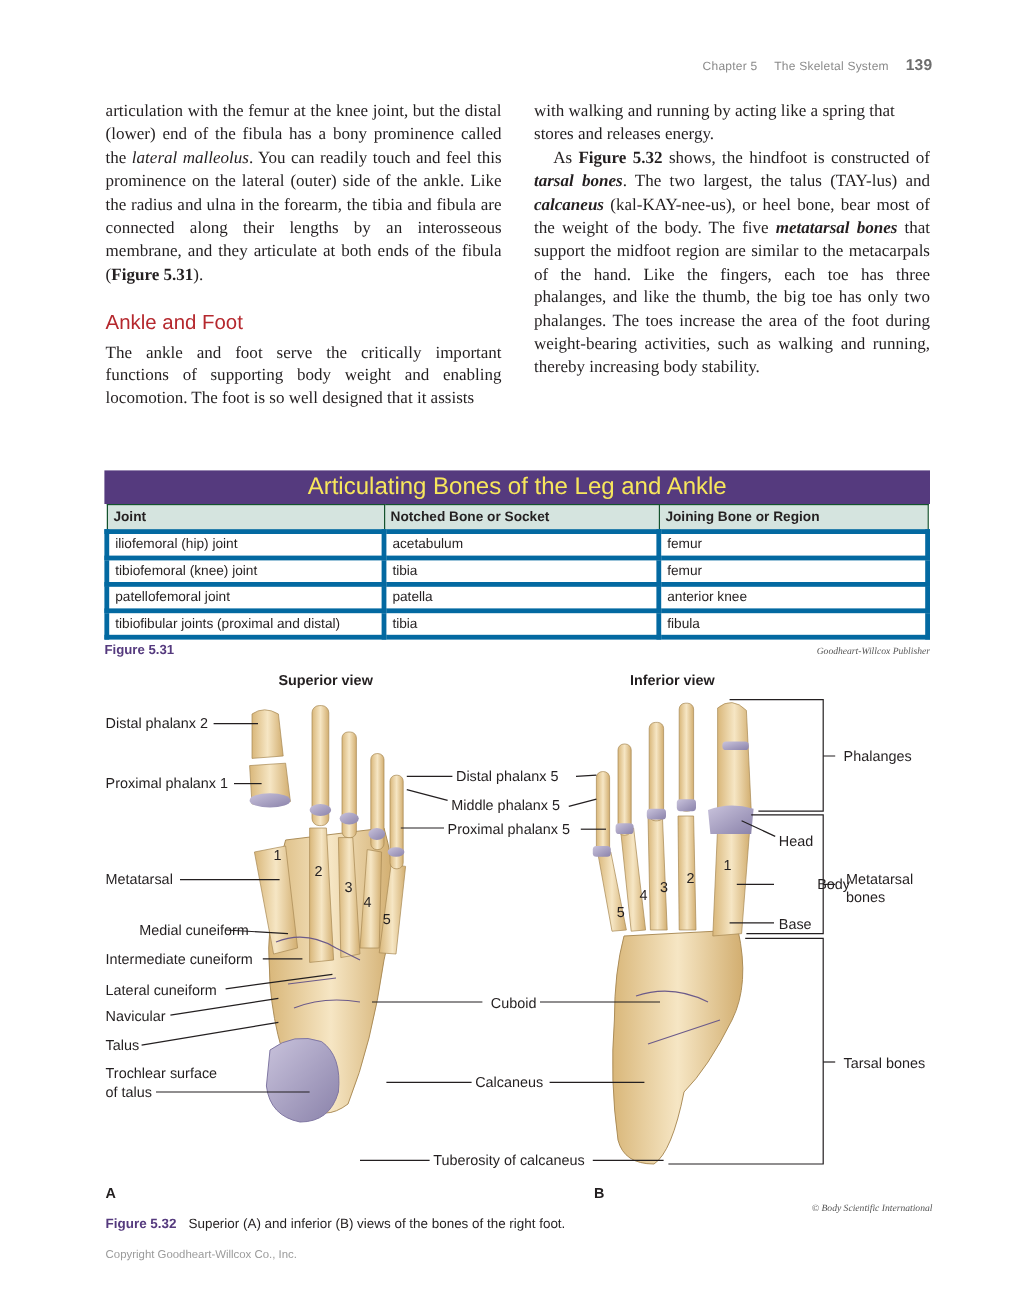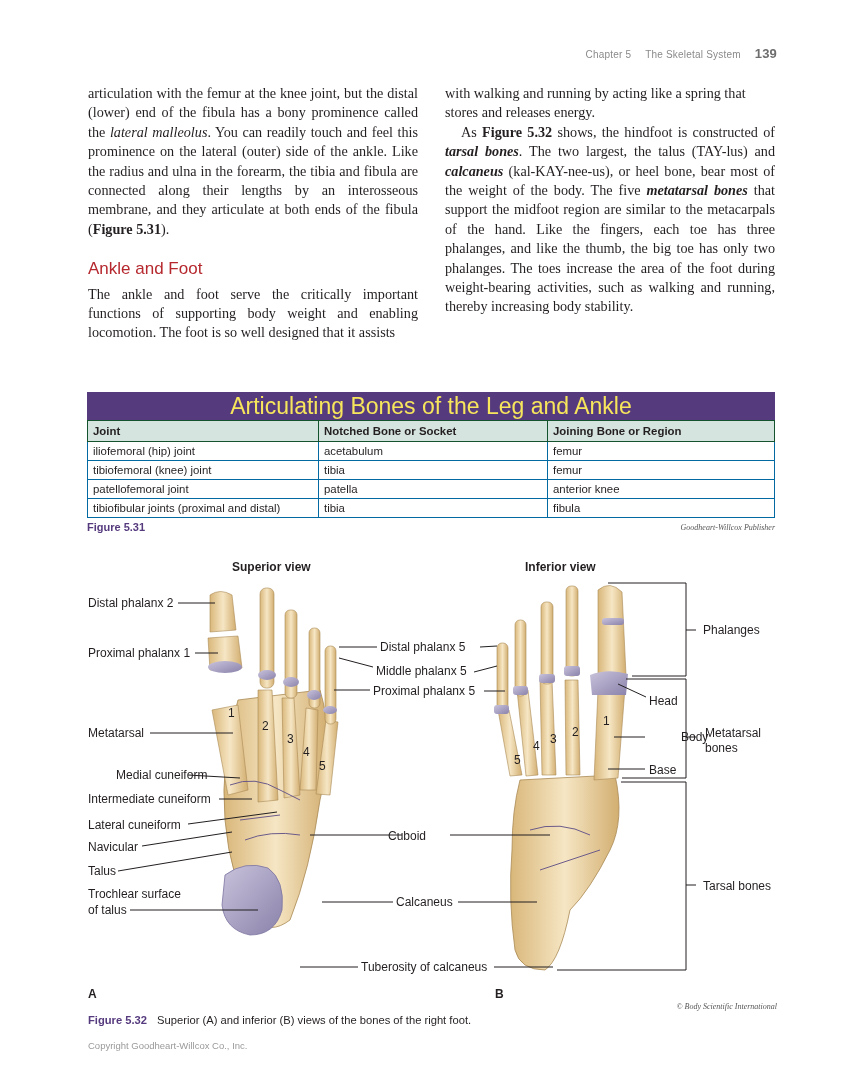--- a/index.html
+++ b/index.html
@@ -11,24 +11,24 @@
 
   .col { position: absolute; font-family: "Liberation Serif", serif; font-size: 14.2px; line-height: 19.4px; text-align: justify; color: #231f20; }
   .col-left { left: 88px; top: 84px; width: 330px; }
   .col-right { left: 445px; top: 84px; width: 330px; }
   .col p { margin: 0; }
   .col p.indent { text-indent: 16px; }
   .section-heading { font-family: "Liberation Sans", sans-serif; color: #b5282e; font-size: 17px; margin: 20px 0 6px 0; font-weight: normal; }
 
   
   .table-wrap { position: absolute; left: 87px; top: 392px; width: 688px; }
-  .table-title { background: #553a7e; color: #f7e65c; font-family: "Liberation Sans", sans-serif; font-size: 23px; text-align: center; height: 28px; line-height: 29px; }
+  .table-title { background: #553a7e; color: #f7e65c; font-family: "Liberation Sans", sans-serif; font-size: 20px; text-align: center; height: 28px; line-height: 29px; }
   table.bones { width: 100%; border-collapse: collapse; font-family: "Liberation Sans", sans-serif; font-size: 11.4px; }
   table.bones th { background: #d5e4df; text-align: left; font-weight: bold; padding: 2px 5px; height: 16px; border: 1px solid #14532d; color: #231f20; }
-  table.bones td { padding: 1px 5px; height: 16px; border: 1px solid #0369a1; color: #231f20; }
+  table.bones td { padding: 1px 5px; height: 16px; border: 4px solid #0369a1; color: #231f20; }
   table.bones { border: 1px solid #8a8a8a; }
   .fig-label { font-family: "Liberation Sans", sans-serif; font-weight: bold; color: #553a7e; font-size: 11px; }
   .credit { font-family: "Liberation Serif", serif; font-style: italic; font-size: 8px; color: #555; }
   .fig531-row { display: flex; justify-content: space-between; align-items: center; margin-top: 3px; }
 
   
   .figure { position: absolute; left: 0; top: 550px; width: 849px; height: 470px; }
   .label { position: absolute; font-family: "Liberation Sans", sans-serif; font-size: 12px; color: #231f20; white-space: nowrap; }
   .view-title { position: absolute; font-family: "Liberation Sans", sans-serif; font-size: 12px; font-weight: bold; color: #231f20; }
   .num { position: absolute; font-family: "Liberation Sans", sans-serif; font-size: 12px; color: #231f20; }
@@ -211,21 +211,21 @@
   <div class="label" style="left:88px; top:242px;">Intermediate cuneiform</div>
   <div class="label" style="left:88px; top:268px;">Lateral cuneiform</div>
   <div class="label" style="left:88px; top:290px;">Navicular</div>
   <div class="label" style="left:88px; top:314px;">Talus</div>
   <div class="label" style="left:88px; top:337px;">Trochlear surface</div>
   <div class="label" style="left:88px; top:353px;">of talus</div>
 
   <div class="label" style="left:380px; top:90px;">Distal phalanx 5</div>
   <div class="label" style="left:376px; top:114px;">Middle phalanx 5</div>
   <div class="label" style="left:373px; top:134px;">Proximal phalanx 5</div>
-  <div class="label" style="left:388px; top:279px;text-align:center;">Cuboid</div>
+  <div class="label" style="left:409px; top:279px;text-align:center;">Cuboid</div>
   <div class="label" style="left:396px; top:345px;">Calcaneus</div>
   <div class="label" style="left:361px; top:410px;">Tuberosity of calcaneus</div>
 
   <div class="label" style="left:703px; top:73px;">Phalanges</div>
   <div class="label" style="left:649px; top:144px;">Head</div>
   <div class="label" style="left:681px; top:180px;">Body</div>
   <div class="label" style="left:649px; top:213px;">Base</div>
   <div class="label" style="left:705px; top:176px;">Metatarsal</div>
   <div class="label" style="left:705px; top:191px;">bones</div>
   <div class="label" style="left:703px; top:329px;">Tarsal bones</div>

